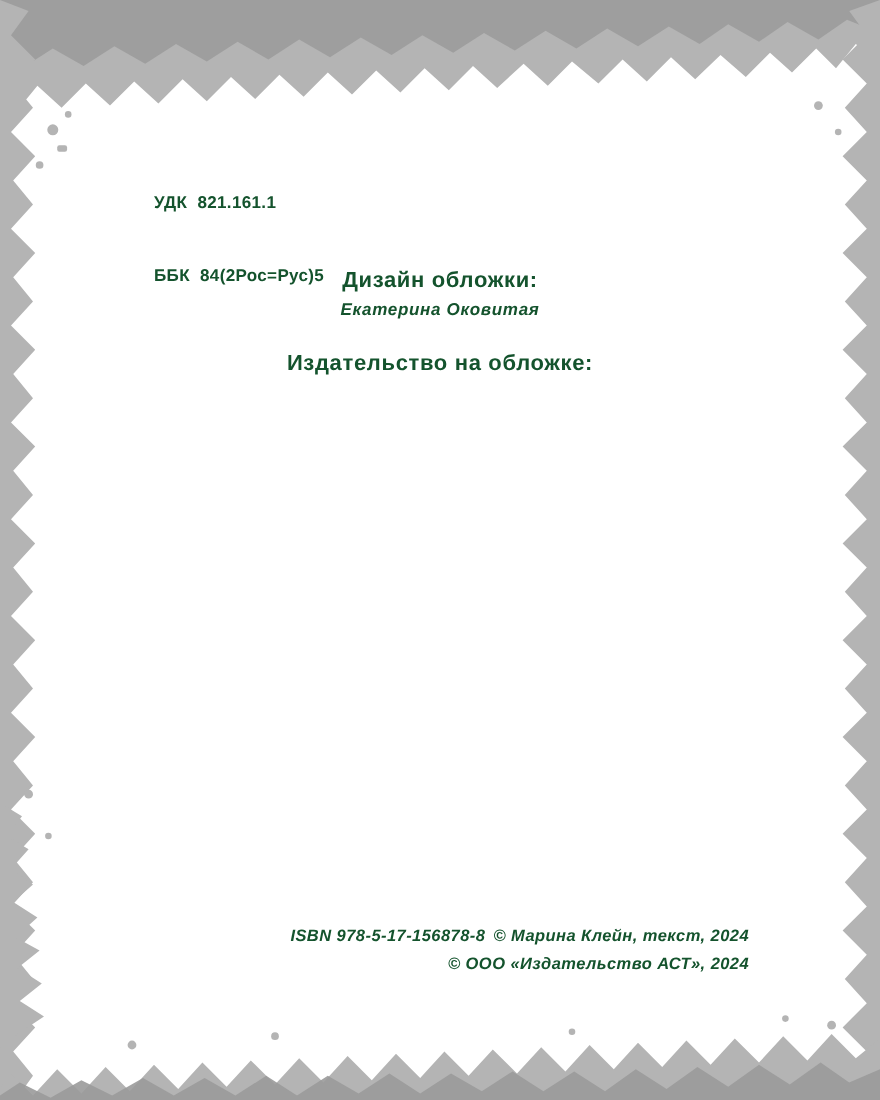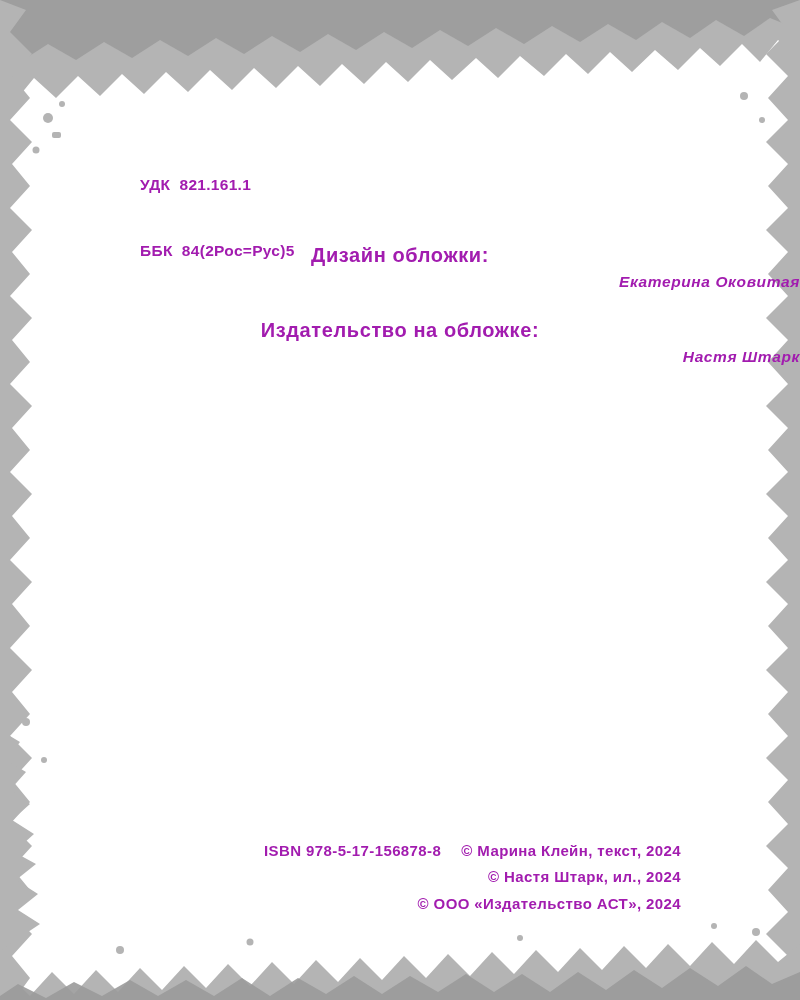--- a/index.html
+++ b/index.html
@@ -7,21 +7,21 @@
     padding: 0;
     background: #ffffff;
   }
   .page {
     position: relative;
     width: 800px;
     height: 1000px;
     background: #ffffff;
     overflow: hidden;
     font-family: "Liberation Sans", sans-serif;
-    color: #a21caf;
+    color: #14532d;
   }
 
   
   .frame-layer {
     position: absolute;
     inset: 0;
     pointer-events: none;
   }
   .frame-layer svg { display: block; width: 800px; height: 1000px; }
 
@@ -56,29 +56,29 @@
     font-weight: bold;
     letter-spacing: 0.6px;
     line-height: 1.5;
   }
   .credits .name {
     font-size: 15.5px;
     font-weight: bold;
     font-style: italic;
     letter-spacing: 0.6px;
     line-height: 1.5;
-    text-align: right;
   }
   .credits .gap { height: 22px; }
 
   .isbn-block {
     position: absolute;
     left: 0;
     right: 0;
     top: 838px;
+    font-style: italic;
   }
   .isbn-row {
     display: flex;
     justify-content: center;
     align-items: baseline;
     font-size: 15px;
     font-weight: bold;
     letter-spacing: 0.4px;
     line-height: 1.75;
   }
@@ -183,32 +183,27 @@
     <div class="udk-block">
       <span class="line">УДК  821.161.1</span>
       <span class="line">ББК  84(2Рос=Рус)5</span>
     </div>
 
     <div class="credits">
       <div class="role">Дизайн обложки:</div>
       <div class="name">Екатерина  Оковитая</div>
       <div class="gap"></div>
       <div class="role">Издательство на обложке:</div>
-      <div class="name">Настя  Штарк</div>
     </div>
 
     <div class="isbn-block">
       <div class="isbn-row">
         <span class="isbn-label">ISBN 978-5-17-156878-8</span>
         <span class="isbn-copy">© Марина Клейн, текст, 2024</span>
       </div>
       <div class="isbn-row">
         <span class="isbn-spacer"></span>
-        <span class="isbn-copy">© Настя Штарк, ил., 2024</span>
-      </div>
-      <div class="isbn-row">
-        <span class="isbn-spacer"></span>
         <span class="isbn-copy">© ООО «Издательство АСТ», 2024</span>
       </div>
     </div>
 
   </div>
 </div>
 
 </body></html>

